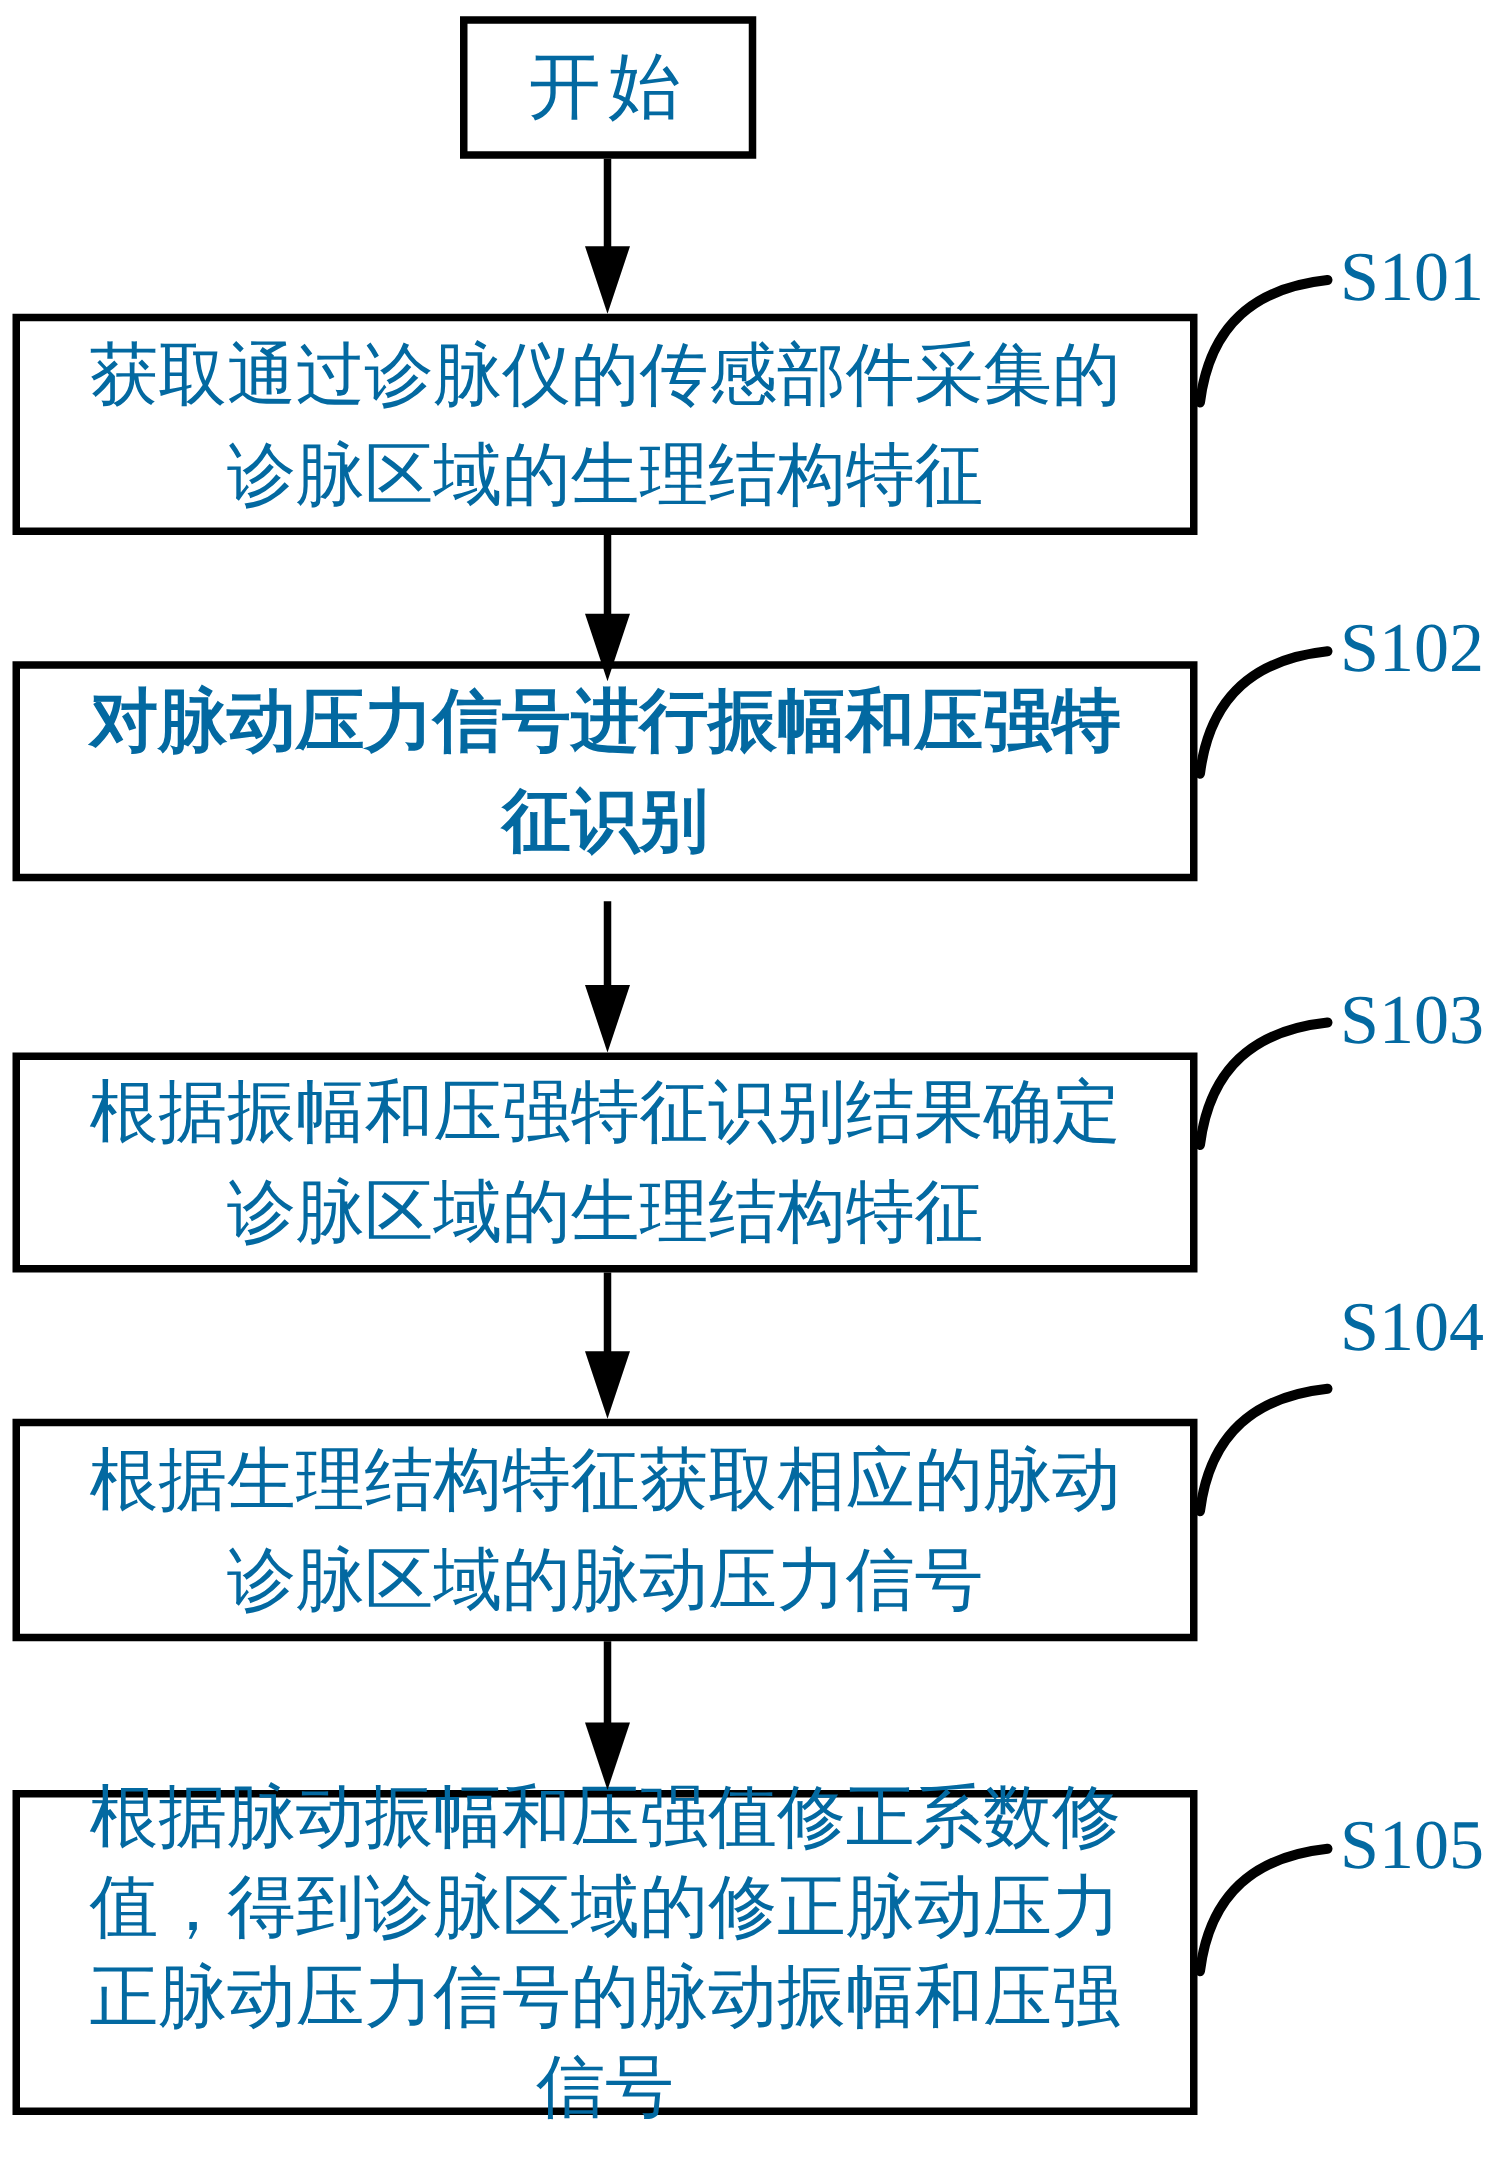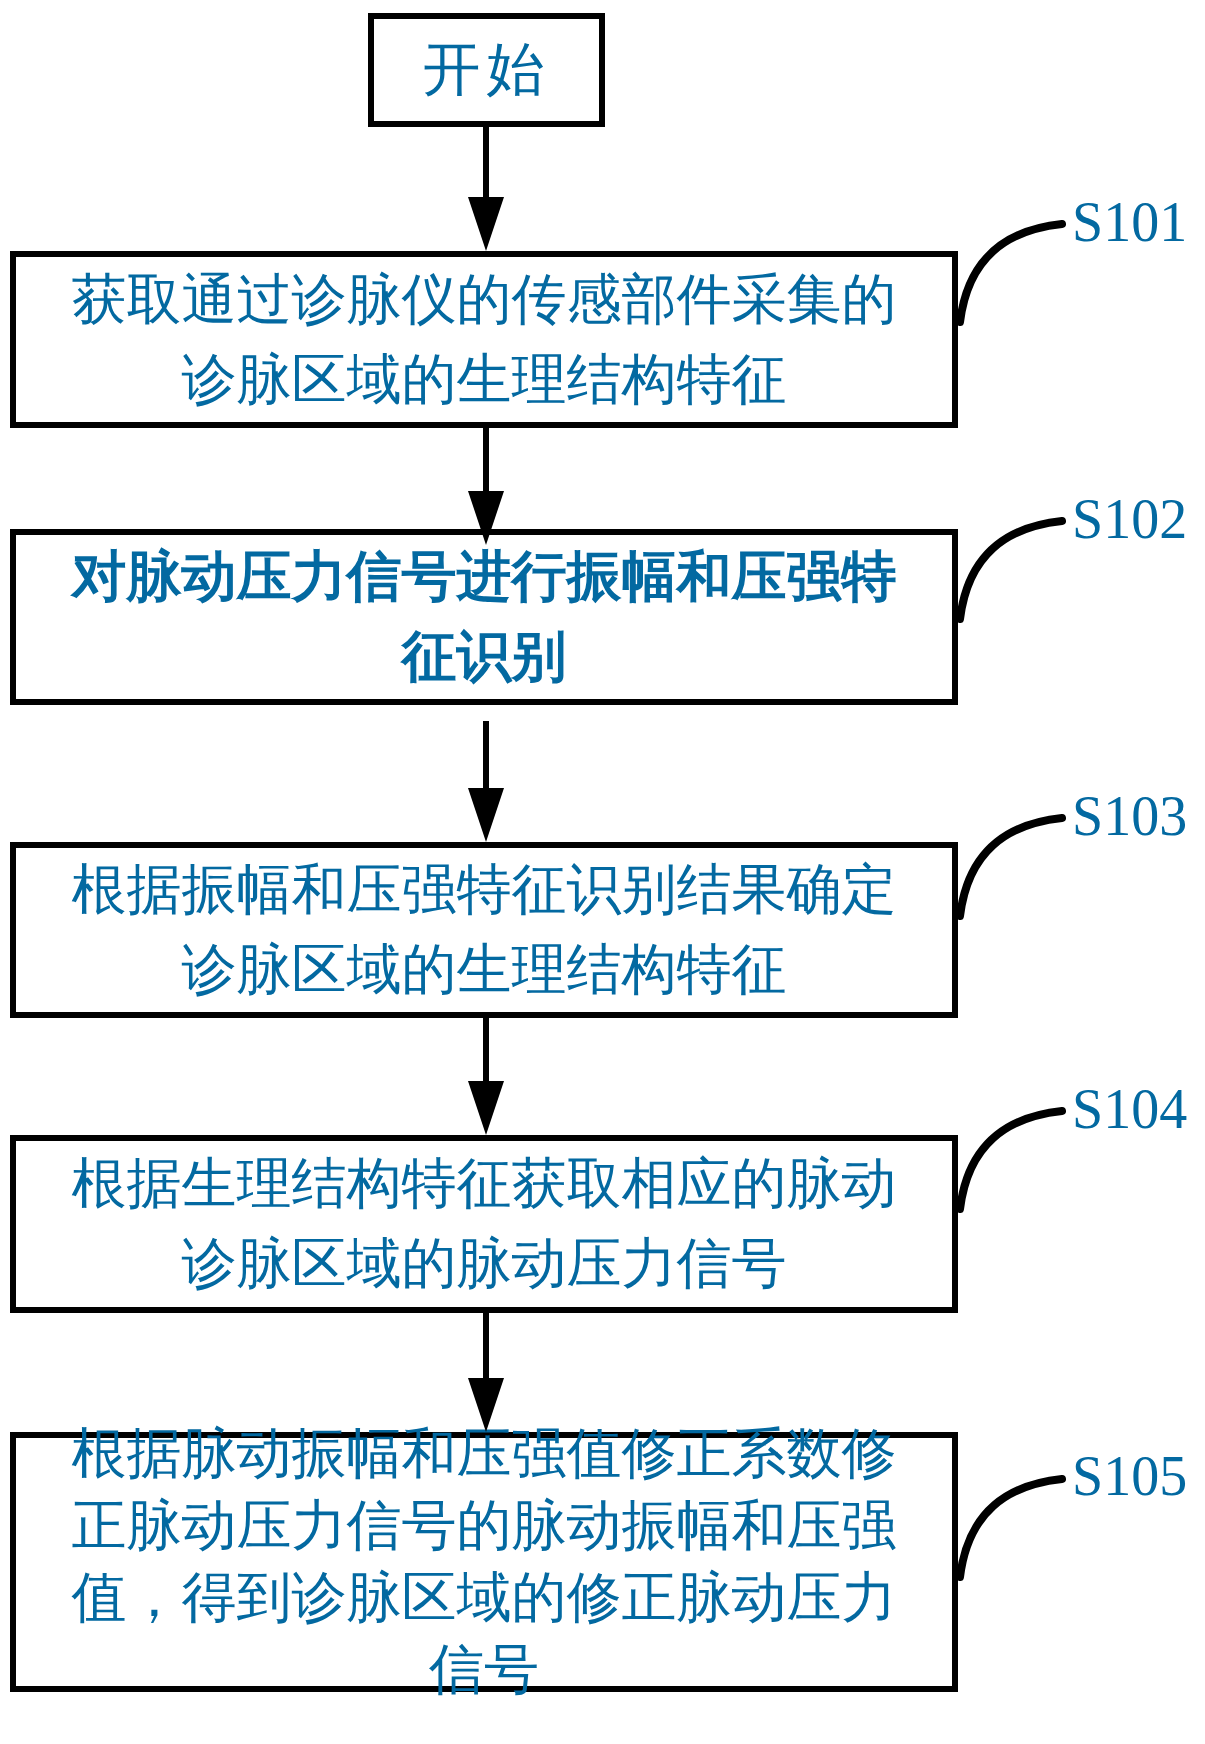--- a/index.html
+++ b/index.html
@@ -62,21 +62,21 @@
     left: 1072px;
     font-size: 56px;
     font-weight: normal;
     line-height: 56px;
     white-space: nowrap;
     font-family: "Liberation Serif", "DejaVu Serif", serif;
   }
   #label1 { top: 194px; }
   #label2 { top: 491px; }
   #label3 { top: 788px; }
-  #label4 { top: 1081px; text-align: center; }
+  #label4 { top: 1034px; text-align: center; }
   #label5 { top: 1448px; }
   .overlay {
     position: absolute;
     left: 0;
     top: 0;
     width: 1205px;
     height: 1744px;
     pointer-events: none;
   }
 </style>
@@ -104,22 +104,22 @@
     <div class="line">诊脉区域的生理结构特征</div>
   </div>
 
   <div class="node step-box" id="box4">
     <div class="line">根据生理结构特征获取相应的脉动</div>
     <div class="line">诊脉区域的脉动压力信号</div>
   </div>
 
   <div class="node step-box tall" id="box5">
     <div class="line">根据脉动振幅和压强值修正系数修</div>
+    <div class="line">值，得到诊脉区域的修正脉动压力</div>
     <div class="line">正脉动压力信号的脉动振幅和压强</div>
-    <div class="line">值，得到诊脉区域的修正脉动压力</div>
     <div class="line">信号</div>
   </div>
 
   <div class="step-label" id="label1">S101</div>
   <div class="step-label" id="label2">S102</div>
   <div class="step-label" id="label3">S103</div>
   <div class="step-label" id="label4">S104</div>
   <div class="step-label" id="label5">S105</div>
 
   <svg class="overlay" viewBox="0 0 1205 1744" xmlns="http://www.w3.org/2000/svg">

